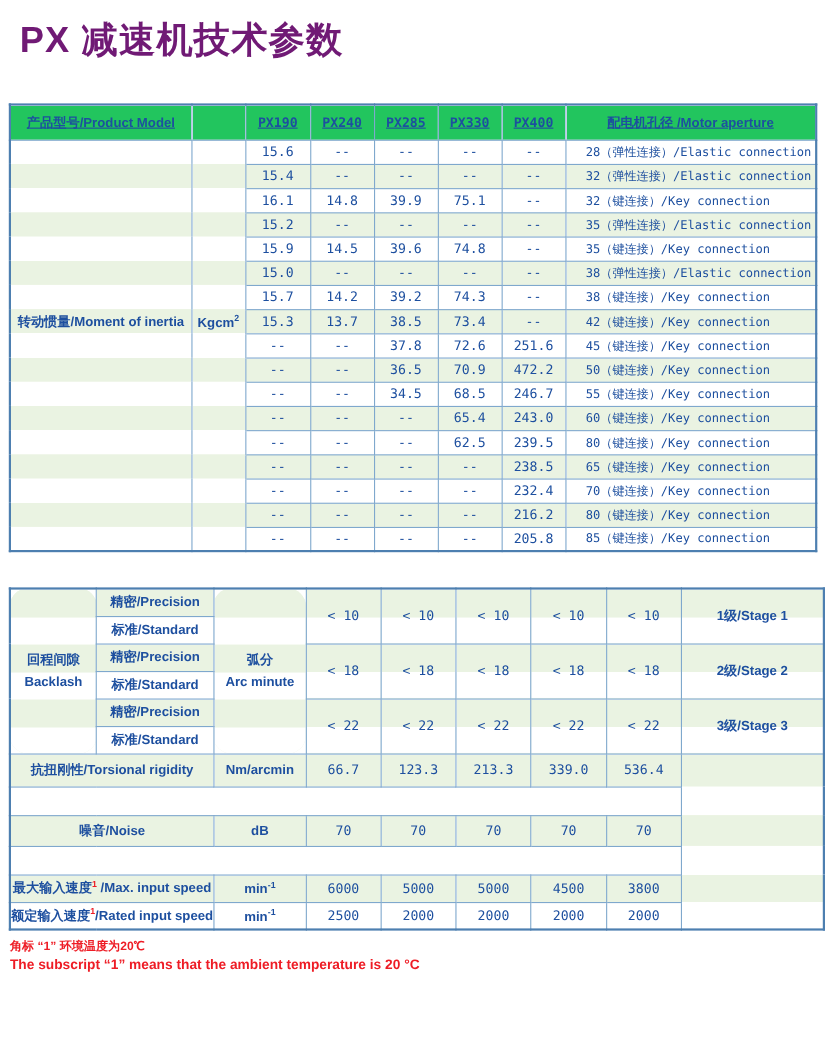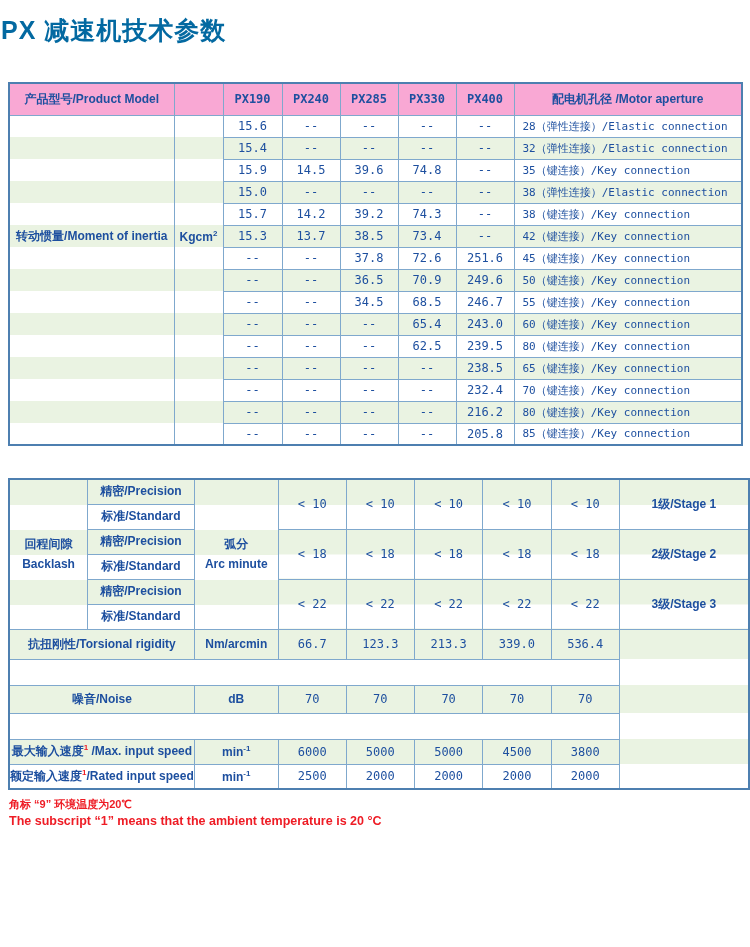--- a/index.html
+++ b/index.html
@@ -3,24 +3,24 @@
 <meta charset="utf-8">
 <style>
   html,body { margin:0; padding:0; }
   body {
     width:750px; height:947px;
     background:#ffffff;
     font-family:"Liberation Sans", sans-serif;
     color:#1d4f9f;
   }
   h1.title {
-    margin:14px 0 0 1px;
-    font-size:25px;
+    margin:14px 0 0 18px;
+    font-size:33px;
     font-weight:bold;
-    color:#0369a1;
+    color:#701a75;
     letter-spacing:1px;
   }
   table.spec {
     border-collapse:collapse;
     table-layout:fixed;
     margin-left:8px;
     border:2px solid #4d7fb0;
   }
   table.spec td {
     border:1px solid #7fa8cd;
@@ -32,38 +32,38 @@
     overflow:hidden;
     white-space:nowrap;
   }
   .b { font-weight:bold; }
   sup { font-size:8px; }
   .red { color:#ee1c25; }
 
   
   #t1 { margin-top:35px; }
   #t1 tr { height:22px; }
-  #t1 tr.hdr { height:32px; background:#f9a8d4; }
+  #t1 tr.hdr { height:32px; background:#22c55e;text-decoration:underline; }
   #t1 tbody tr:nth-child(even) { background:#eaf3e2; }
   #t1 td.side { border-top:none; border-bottom:none; }
   #t1 td.val, #t1 td.pxh { font-family:"DejaVu Sans Mono", monospace; }
   #t1 td.apt {
-    text-align:left; padding-left:8px;
+    text-align:left; padding-left:18px;
     font-family:"DejaVu Sans Mono", monospace; font-size:11px;
   }
 
   
   #t2 { margin-top:32px; }
   #t2 tr.h25 { height:25px; }
   #t2 tr.h26 { height:26px; }
   #t2 tr.h28 { height:28px;margin-top:44px; }
   #t2 tr.h30 { height:30px; }
   #t2 tr.g { background:#eaf3e2; }
   .grad2 { background:linear-gradient(to bottom, #eaf3e2 0 25px, #ffffff 25px); }
-  .grad6 { background:repeating-linear-gradient(to bottom, #eaf3e2 0 25px, #ffffff 25px 50px); }
+  .grad6 { background:repeating-linear-gradient(to bottom, #eaf3e2 0 25px, #ffffff 25px 50px);border-radius:16px; }
   #t2 td.rcol { border-top:none; border-bottom:none; background:transparent; }
   #t2 td.gapcell { background:#ffffff; }
   #t2 td.num { font-family:"DejaVu Sans Mono", monospace; }
   .twoline div { line-height:1.7; font-weight:bold; }
 
   
   .fn { margin-left:9px; font-weight:bold; color:#ee1c25; }
   .fn-cn { margin-top:7px; font-size:11px; }
   .fn-en { margin-top:2px; font-size:12.5px; }
 </style>
@@ -112,20 +112,40 @@
       <td class="val">15.4</td>
         <td class="val">--</td>
         <td class="val">--</td>
         <td class="val">--</td>
         <td class="val">--</td>
       <td class="apt">32（弹性连接）/Elastic connection</td>
     </tr>
     <tr>
       <td class="side"></td>
         <td class="side"></td>
+      <td class="val">16.1</td>
+        <td class="val">14.8</td>
+        <td class="val">39.9</td>
+        <td class="val">75.1</td>
+        <td class="val">--</td>
+      <td class="apt">32（键连接）/Key connection</td>
+    </tr>
+    <tr>
+      <td class="side"></td>
+        <td class="side"></td>
+      <td class="val">15.2</td>
+        <td class="val">--</td>
+        <td class="val">--</td>
+        <td class="val">--</td>
+        <td class="val">--</td>
+      <td class="apt">35（弹性连接）/Elastic connection</td>
+    </tr>
+    <tr>
+      <td class="side"></td>
+        <td class="side"></td>
       <td class="val">15.9</td>
         <td class="val">14.5</td>
         <td class="val">39.6</td>
         <td class="val">74.8</td>
         <td class="val">--</td>
       <td class="apt">35（键连接）/Key connection</td>
     </tr>
     <tr>
       <td class="side"></td>
         <td class="side"></td>
@@ -166,21 +186,21 @@
         <td class="val">251.6</td>
       <td class="apt">45（键连接）/Key connection</td>
     </tr>
     <tr>
       <td class="side"></td>
         <td class="side"></td>
       <td class="val">--</td>
         <td class="val">--</td>
         <td class="val">36.5</td>
         <td class="val">70.9</td>
-        <td class="val">249.6</td>
+        <td class="val">472.2</td>
       <td class="apt">50（键连接）/Key connection</td>
     </tr>
     <tr>
       <td class="side"></td>
         <td class="side"></td>
       <td class="val">--</td>
         <td class="val">--</td>
         <td class="val">34.5</td>
         <td class="val">68.5</td>
         <td class="val">246.7</td>
@@ -359,14 +379,14 @@
       <td class="num">2500</td>
       <td class="num">2000</td>
       <td class="num">2000</td>
       <td class="num">2000</td>
       <td class="num">2000</td>
       <td class="rcol"></td>
     </tr>
   </tbody>
 </table>
 
-<div class="fn fn-cn">角标 “9” 环境温度为20℃</div>
+<div class="fn fn-cn">角标 “1” 环境温度为20℃</div>
 <div class="fn fn-en">The subscript “1” means that the ambient temperature is 20 °C</div>
 
 </body></html>

